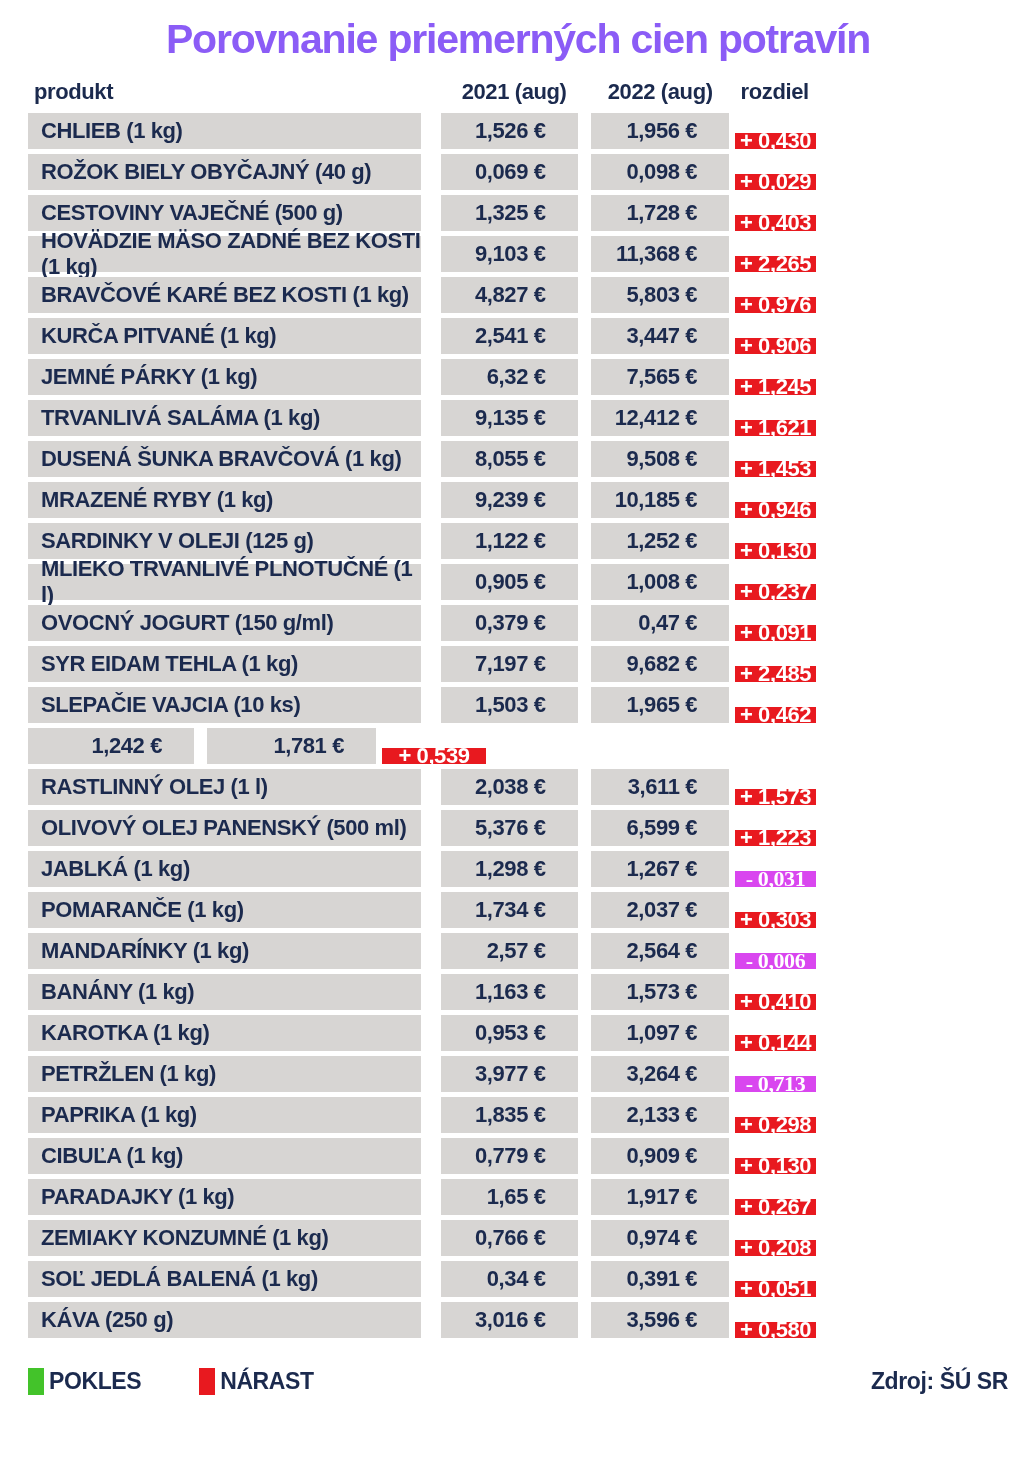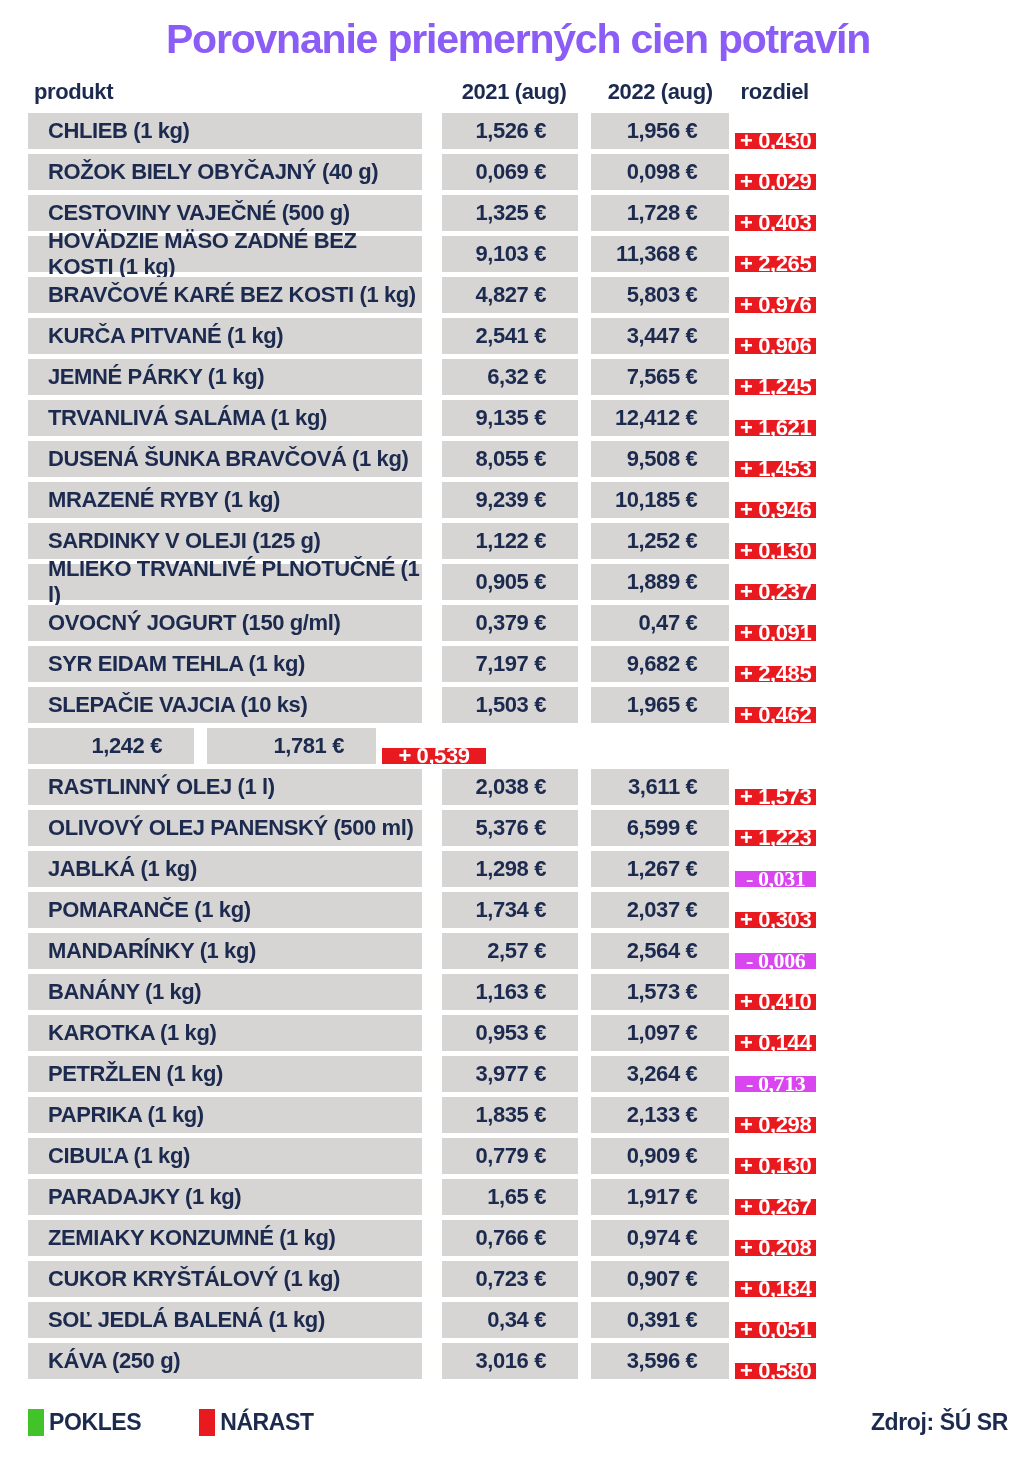--- a/index.html
+++ b/index.html
@@ -34,21 +34,21 @@
   .hcell.p2022 { width: 169px; margin-right: 6px; text-align: center; }
   .hcell.diff  { width: 104px; text-align: center; }
   .row { display: flex; height: 36px; margin-bottom: 5px; }
   .cell {
     background: #d7d5d3;
     display: flex;
     align-items: center;
     font-size: 22px;
     letter-spacing: -0.4px;
   }
-  .cell.product { width: 502px; margin-right: 20px; padding-left: 20px; }
+  .cell.product { width: 502px; margin-right: 20px; padding-left: 13px; }
   .cell.price { justify-content: flex-end; padding-right: 32px; }
   .cell.p2021 { width: 166px; margin-right: 13px; }
   .cell.p2022 { width: 169px; margin-right: 6px; }
   .cell.badge {
     width: 104px;
     justify-content: center;
     color: #ffffff;
     background: #e8191f;
     padding-right: 0;
     margin-top: 20px;
@@ -159,21 +159,21 @@
   <div class="row">
     <div class="cell product">SARDINKY V OLEJI (125 g)</div>
     <div class="cell price p2021">1,122 €</div>
     <div class="cell price p2022">1,252 €</div>
     <div class="cell badge increase">+ 0,130</div>
   </div>
 
   <div class="row">
     <div class="cell product">MLIEKO TRVANLIVÉ PLNOTUČNÉ (1 l)</div>
     <div class="cell price p2021">0,905 €</div>
-    <div class="cell price p2022">1,889 €</div>
+    <div class="cell price p2022">1,008 €</div>
     <div class="cell badge increase">+ 0,237</div>
   </div>
 
   <div class="row">
     <div class="cell product">OVOCNÝ JOGURT (150 g/ml)</div>
     <div class="cell price p2021">0,379 €</div>
     <div class="cell price p2022">0,47 €</div>
     <div class="cell badge increase">+ 0,091</div>
   </div>
 
@@ -274,26 +274,20 @@
     <div class="cell badge increase">+ 0,267</div>
   </div>
 
   <div class="row">
     <div class="cell product">ZEMIAKY KONZUMNÉ (1 kg)</div>
     <div class="cell price p2021">0,766 €</div>
     <div class="cell price p2022">0,974 €</div>
     <div class="cell badge increase">+ 0,208</div>
   </div>
 
-  <div class="row">
-    <div class="cell product">CUKOR KRYŠTÁLOVÝ (1 kg)</div>
-    <div class="cell price p2021">0,723 €</div>
-    <div class="cell price p2022">0,907 €</div>
-    <div class="cell badge increase">+ 0,184</div>
-  </div>
 
   <div class="row">
     <div class="cell product">SOĽ JEDLÁ BALENÁ (1 kg)</div>
     <div class="cell price p2021">0,34 €</div>
     <div class="cell price p2022">0,391 €</div>
     <div class="cell badge increase">+ 0,051</div>
   </div>
 
   <div class="row">
     <div class="cell product">KÁVA (250 g)</div>

